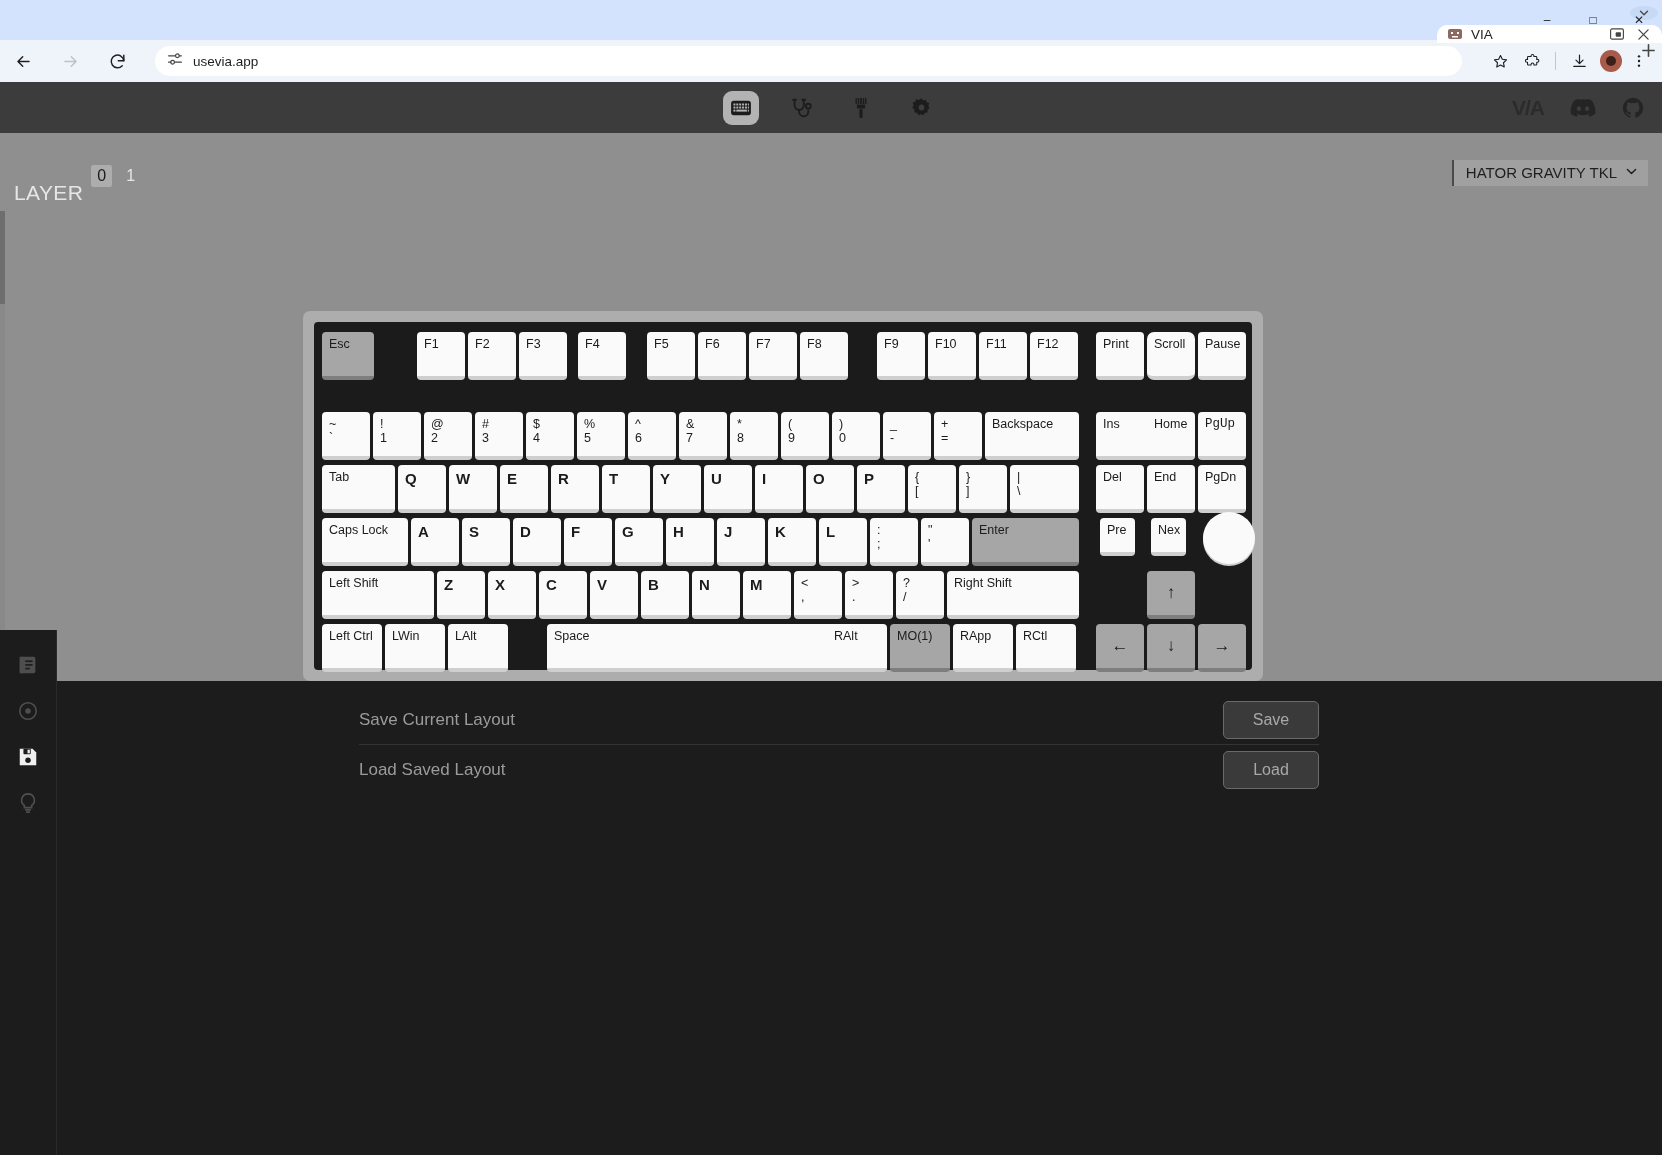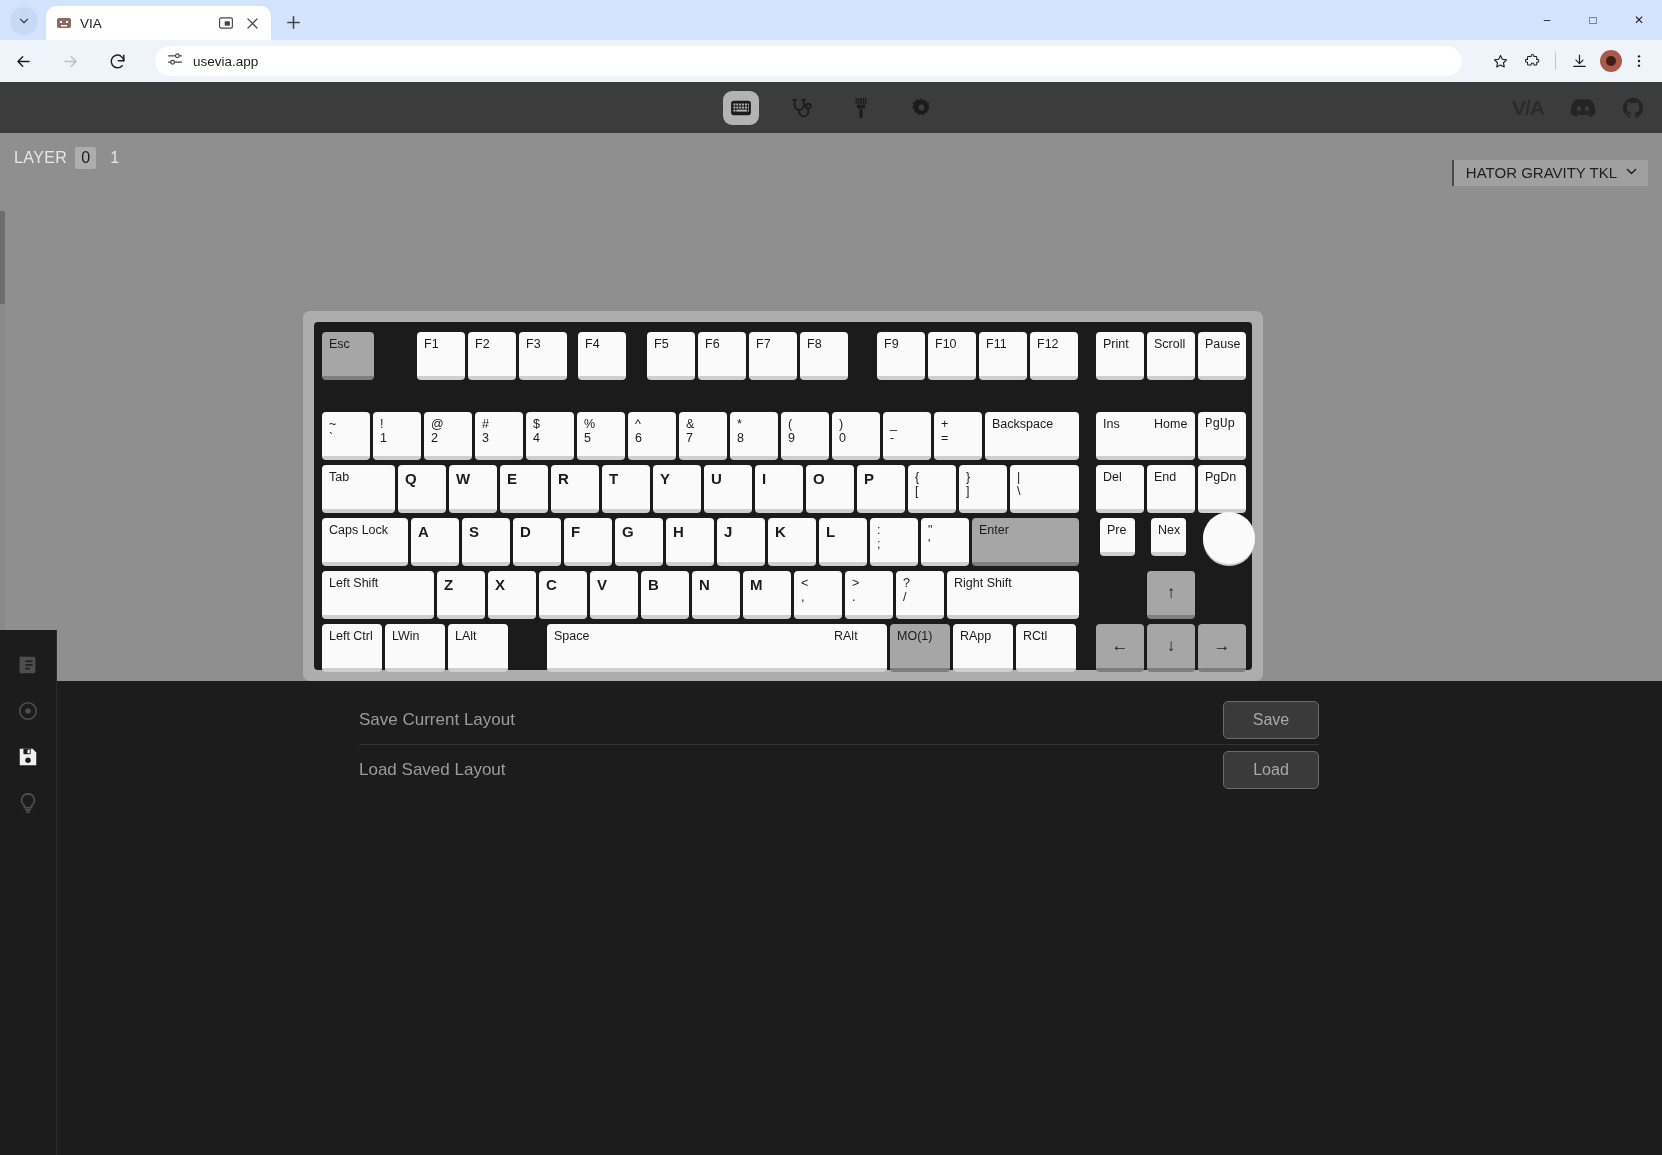--- a/index.html
+++ b/index.html
@@ -5,21 +5,21 @@
   * { box-sizing: border-box; margin:0; padding:0; }
   html,body { width:1662px; height:1155px; overflow:hidden; }
   body {
     font-family: "Liberation Sans", sans-serif;
     background:#1c1c1c;
     -webkit-font-smoothing:antialiased;
   }
 
   
   .browser-top { background:#d3e3fd; height:40px; position:relative; display:flex; align-items:flex-end; }
-  .tabstrip { display:flex; align-items:flex-end; height:40px; width:100%; position:relative; }
+  .tabstrip { display:flex; align-items:flex-end; height:40px; width:100%; position:relative;flex-direction:column; }
   .tab-list-btn {
     width:28px; height:28px; margin:6px 4px 5px 10px; border-radius:50%;
     display:flex; align-items:center; justify-content:center; color:#444746;
     background:#c6d9f5;
   }
   .tab {
     display:flex; align-items:center; gap:8px;
     height:34px; width:225px; background:#ffffff;
     border-radius:10px 10px 0 0; padding:0 10px; position:relative;
     margin-left:4px;
@@ -57,21 +57,21 @@
   .hicon { width:36px; height:34px; display:flex; align-items:center; justify-content:center; color:#1c1c1c; }
   .hicon.active { background:#b3b3b3; border-radius:9px; }
   .hdr-right { position:absolute; right:18px; display:flex; align-items:center; gap:26px; }
   .via-logo { font-size:21px; color:#2b2b2b; font-weight:700; letter-spacing:-1px; font-family:"Liberation Sans", sans-serif;}
   .hdr-right .hicon { color:#242424; width:auto; }
 
   .stage {
     height:548px; background:#8f8f8f; position:relative;
   }
   .layer-bar { padding:14px 0 0 14px; display:flex; align-items:center; gap:8px; }
-  .layer-label { font-size:16px; color:#e6e6e6; letter-spacing:.4px; }
+  .layer-label { font-size:21px; color:#e6e6e6; letter-spacing:.4px;margin-top:34px; }
   .layer-num {
     font-size:16px; color:#e6e6e6; min-width:20px; text-align:center;
     padding:2px 6px; border-radius:2px;
   }
   .layer-num.sel { background:#adadad; color:#1c1c1c; }
 
   .kb-select {
     position:absolute; right:14px; top:27px;
     background:#a0a0a0; border-left:2px solid #4a4a4a;
     color:#1f1f1f; font-size:15px; padding:4px 10px 5px 12px;
@@ -326,21 +326,21 @@
           <div class="key" style="left: 256px; top: 10px; width: 48px; height: 48px; margin-left: 8px;">F4</div>
           <div class="key" style="left: 333px; top: 10px; width: 48px; height: 48px;">F5</div>
           <div class="key" style="left: 384px; top: 10px; width: 48px; height: 48px;">F6</div>
           <div class="key" style="left: 435px; top: 10px; width: 48px; height: 48px;">F7</div>
           <div class="key" style="left: 486px; top: 10px; width: 48px; height: 48px;">F8</div>
           <div class="key" style="left: 563px; top: 10px; width: 48px; height: 48px;">F9</div>
           <div class="key" style="left: 614px; top: 10px; width: 48px; height: 48px;">F10</div>
           <div class="key" style="left: 665px; top: 10px; width: 48px; height: 48px;">F11</div>
           <div class="key" style="left: 716px; top: 10px; width: 48px; height: 48px;">F12</div>
           <div class="key" style="left: 782px; top: 10px; width: 48px; height: 48px;">Print</div>
-          <div class="key" style="left: 833px; top: 10px; width: 48px; height: 48px;">Scroll</div>
+          <div class="key" style="left: 833px; top: 10px; width: 48px; height: 48px; border-radius: 7px;">Scroll</div>
           <div class="key" style="left: 884px; top: 10px; width: 48px; height: 48px;">Pause</div>
           <div class="key" style="left: 8px; top: 90px; width: 48px; height: 48px;">~
 `</div>
           <div class="key" style="left: 59px; top: 90px; width: 48px; height: 48px;">!
 1</div>
           <div class="key" style="left: 110px; top: 90px; width: 48px; height: 48px;">@
 2</div>
           <div class="key" style="left: 161px; top: 90px; width: 48px; height: 48px;">#
 3</div>
           <div class="key" style="left: 212px; top: 90px; width: 48px; height: 48px;">$

